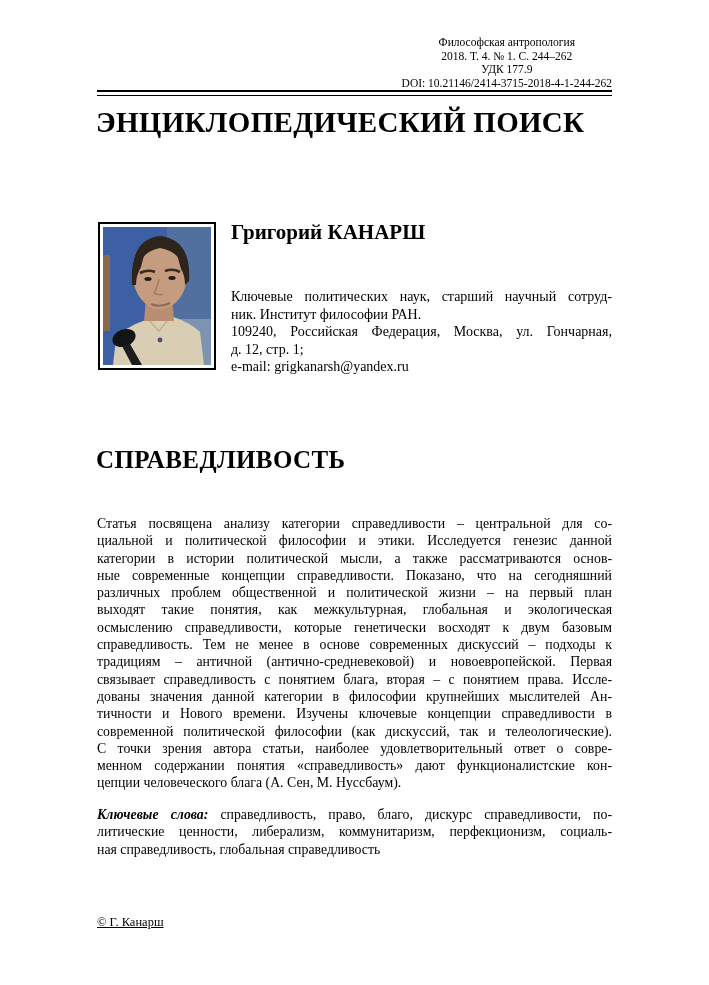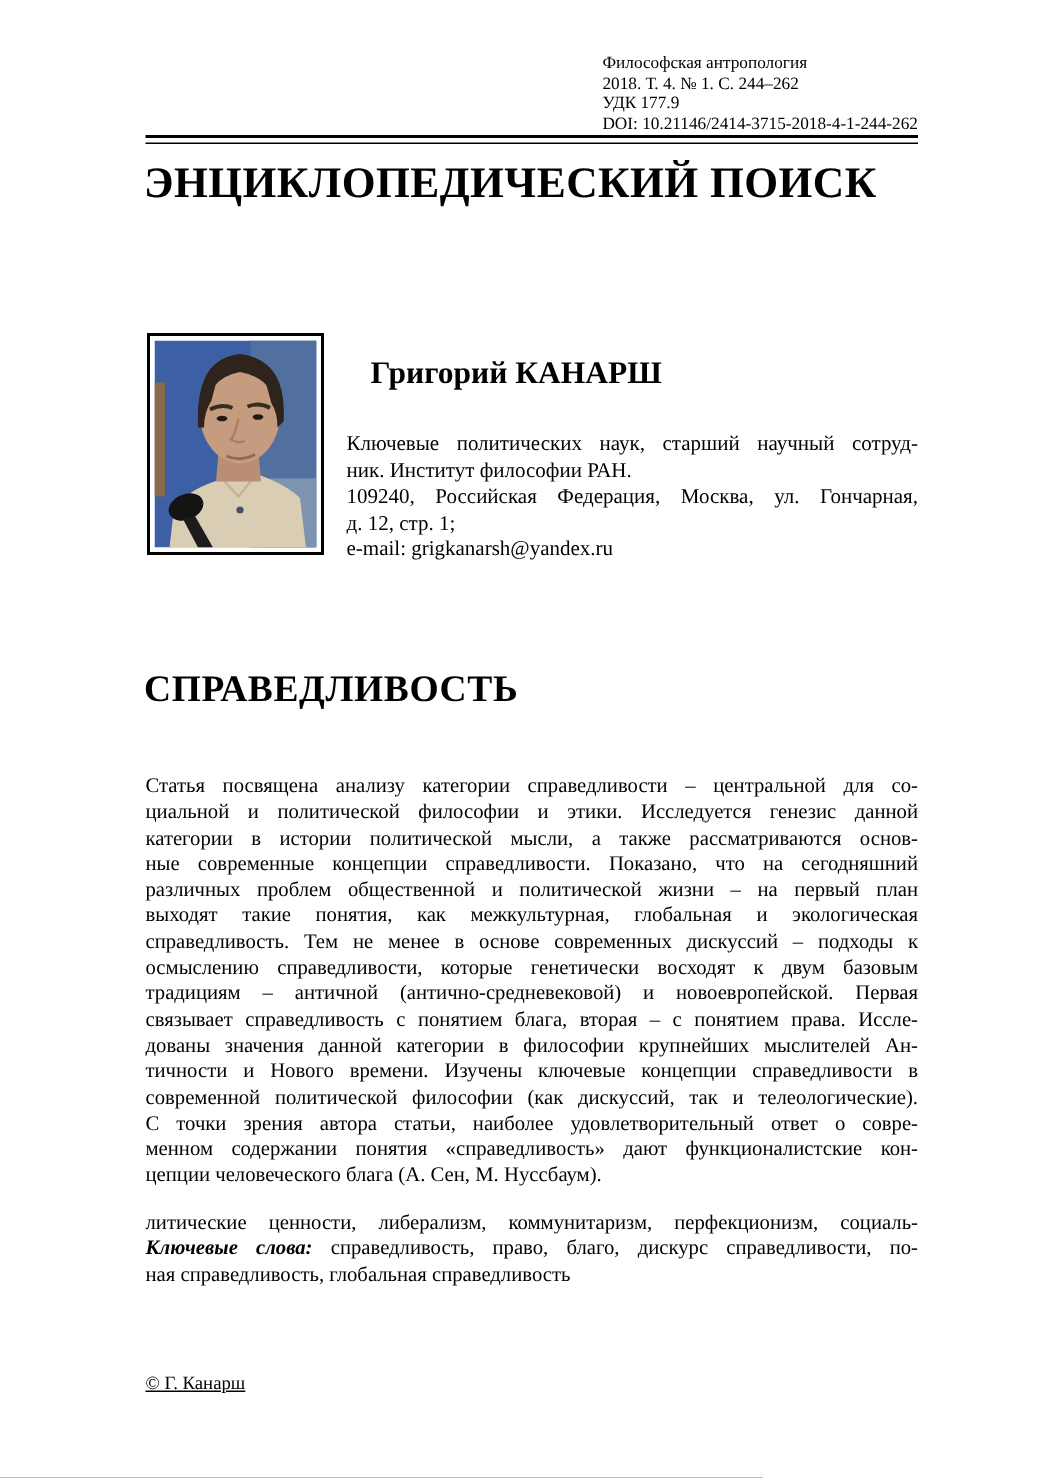--- a/index.html
+++ b/index.html
@@ -7,39 +7,39 @@
     position:relative;
     width:709px;height:985px;
     margin:0 auto;
     background:#ffffff;
     color:#000;
     font-family:"Liberation Serif", serif;
     overflow:hidden;
   }
   .hdr{
     position:absolute;top:36px;right:97px;
-    text-align:left;
+    text-align:center;
     font-size:11.5px;line-height:13.6px;
   }
   .double-rule{
     position:absolute;left:97px;top:90px;width:515px;height:3px;
     border-top:2px solid #000;border-bottom:1px solid #000;
   }
   .title{
     position:absolute;left:96px;top:106px;margin:0;
     font-size:29px;font-weight:bold;letter-spacing:.3px;white-space:nowrap;font-family:Liberation Serif, serif;
   }
   .photo-frame{
     position:absolute;left:98px;top:222px;
     width:108px;height:138px;
     border:2px solid #000;padding:3px;background:#fff;
   }
   .photo-frame svg{display:block;}
   .author-name{
-    position:absolute;left:231px;top:220px;margin:16px;
+    position:absolute;left:231px;top:220px;margin:0;
     font-size:21px;font-weight:bold;white-space:nowrap;
   }
   .bio{
     position:absolute;left:231px;top:288px;width:381px;
     font-size:14px;line-height:17.5px;
   }
   .article-heading{
     position:absolute;left:96px;top:446px;margin:0;
     font-size:25px;font-weight:bold;letter-spacing:.4px;white-space:nowrap;
   }
@@ -113,33 +113,33 @@
 
   <h2 class="article-heading">СПРАВЕДЛИВОСТЬ</h2>
 
   <div class="abstract">
       <div class="tline just">Статья посвящена анализу категории справедливости – центральной для со-</div>
       <div class="tline just">циальной и политической философии и этики. Исследуется генезис данной</div>
       <div class="tline just">категории в истории политической мысли, а также рассматриваются основ-</div>
       <div class="tline just">ные современные концепции справедливости. Показано, что на сегодняшний</div>
       <div class="tline just">различных проблем общественной и политической жизни – на первый план</div>
       <div class="tline just">выходят такие понятия, как межкультурная, глобальная и экологическая</div>
+      <div class="tline just">осмыслению справедливости, которые генетически восходят к двум базовым</div>
       <div class="tline just">справедливость. Тем не менее в основе современных дискуссий – подходы к</div>
-      <div class="tline just">осмыслению справедливости, которые генетически восходят к двум базовым</div>
       <div class="tline just">традициям – античной (антично-средневековой) и новоевропейской. Первая</div>
       <div class="tline just">связывает справедливость с понятием блага, вторая – с понятием права. Иссле-</div>
       <div class="tline just">дованы значения данной категории в философии крупнейших мыслителей Ан-</div>
       <div class="tline just">тичности и Нового времени. Изучены ключевые концепции справедливости в</div>
       <div class="tline just">современной политической философии (как дискуссий, так и телеологические).</div>
       <div class="tline just">С точки зрения автора статьи, наиболее удовлетворительный ответ о совре-</div>
       <div class="tline just">менном содержании понятия «справедливость» дают функционалистские кон-</div>
       <div class="tline">цепции человеческого блага (А. Сен, М. Нуссбаум).</div>
     </div>
 
   <div class="keywords">
+      <div class="tline just"><span class="lead">Ключевые слова:</span> справедливость, право, благо, дискурс справедливости, по-</div>
       <div class="tline just">литические ценности, либерализм, коммунитаризм, перфекционизм, социаль-</div>
-      <div class="tline just"><span class="lead">Ключевые слова:</span> справедливость, право, благо, дискурс справедливости, по-</div>
       <div class="tline">ная справедливость, глобальная справедливость</div>
     </div>
 
   <div class="footer">© Г. Канарш</div>
 
 </div>
 
 </body></html>

